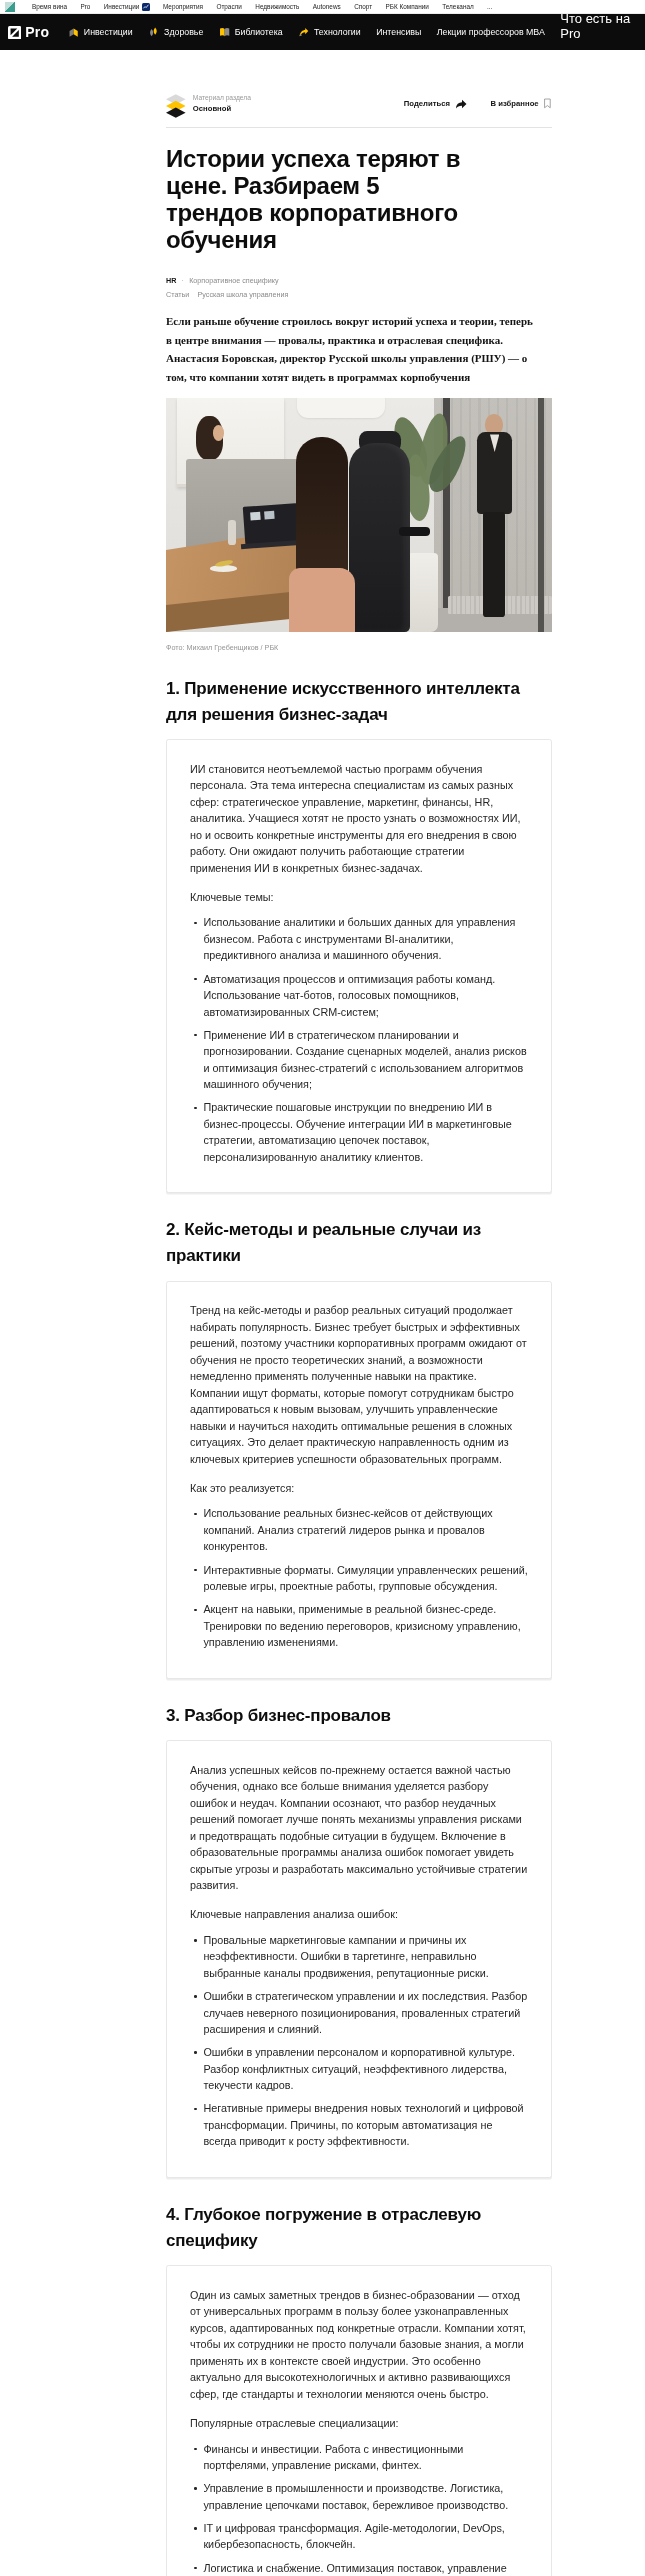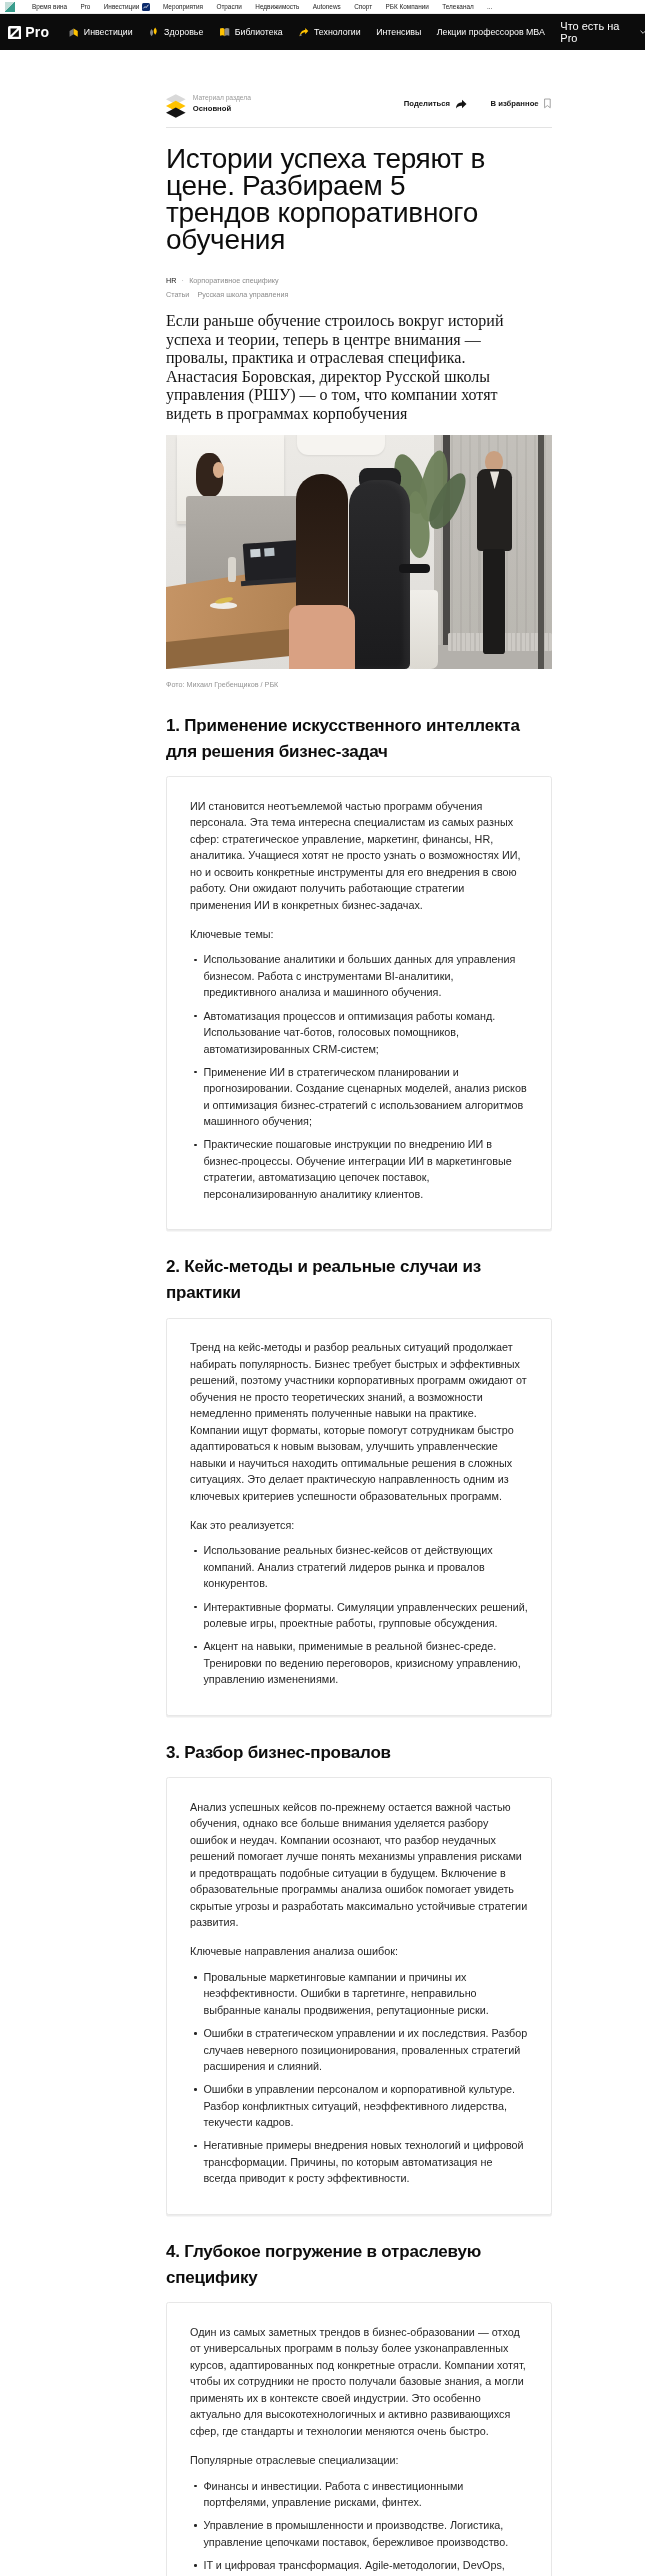--- a/index.html
+++ b/index.html
@@ -20,42 +20,42 @@
   .topbar nav a { color:#1c1c1c; text-decoration:none; display:flex; align-items:center; gap:2.6px; white-space:nowrap; cursor:pointer; }
   .vtb-badge { width:7.7px; height:7.7px; background:#0b2a6b; border-radius:1.5px; display:inline-flex; align-items:center; justify-content:center; }
   
   .pronav {
     height:36px; background:#0c0c0c; display:flex; align-items:center; padding-left:7.7px; color:#fff;
   }
   .pro-logo { display:flex; align-items:center; gap:4.1px; margin-right:18.5px; cursor:pointer; }
   .pro-logo .word { font-size:14px; font-weight:700; letter-spacing:0.3px; }
   .pronav-items { display:flex; align-items:center; gap:15.5px; font-size:8.8px; }
   .pronav-items .pitem { display:flex; align-items:center; gap:4.6px; cursor:pointer; white-space:nowrap; }
-  .pronav-more { display:flex; align-items:center; gap:9px; cursor:pointer; margin-left:15.5px; font-size:11px; }
+  .pronav-more { display:flex; align-items:center; gap:9px; cursor:pointer; margin-left:15.5px; font-size:13px;flex-direction:column; }
   
   main { width:386px; margin-left:166px; }
   .meta-row { margin-top:44px; display:flex; justify-content:space-between; align-items:flex-start; }
   .meta-left { display:flex; gap:7.2px; align-items:flex-start; }
   .meta-label { font-size:6.7px; color:#9a9a9a; }
   .meta-value { font-size:7.7px; font-weight:700; margin-top:2.6px; }
   .meta-actions { display:flex; gap:24px; align-items:center; margin-top:4.1px; }
   .action { display:flex; align-items:center; gap:4.6px; font-size:7.7px; font-weight:700; cursor:pointer; }
   hr.rule { border:none; border-top:0.5px solid #e3e3e3; margin-top:8.2px; }
   h1 {
-    margin-top:17.5px; font-size:28px; line-height:27px; font-weight:400;
+    margin-top:17.5px; font-size:24px; line-height:27px; font-weight:700;
     letter-spacing:-0.3px; color:#0d0d0d; white-space:pre-line;
   }
   .tags { margin-top:23px; font-size:7.2px; }
   .tags .row { display:flex; gap:5.2px; align-items:center; margin-top:4.6px; }
   .tags .row:first-child { margin-top:0; }
-  .tag-strong { font-weight:400; color:#151515; }
+  .tag-strong { font-weight:700; color:#151515; }
   .tag { color:#8b8b8b; text-decoration:none; cursor:pointer; }
   .dot { color:#b0b0b0; }
   .tags .row2 { gap:8.2px; }
-  .lead { margin-top:13.4px; font-family:"Liberation Serif", serif; font-size:16px; line-height:18.5px; color:#141414; max-width:371px; }
+  .lead { margin-top:13.4px; font-family:"Liberation Serif", serif; font-size:11px; line-height:18.5px; color:#141414; max-width:371px;font-weight:bold; }
   
   figure { margin-top:12.4px; }
   .photo { position:relative; width:386px; height:234px; overflow:hidden;
     background:linear-gradient(#eceae6, #dedcd8); }
   .photo div { position:absolute; }
   .ph-lamp { left:131px; top:-7.2px; width:88px; height:27px; background:#f6f4f0; border-radius:0 0 11.3px 11.3px; box-shadow:0 1px 2.1px rgba(0,0,0,.08); }
   .ph-bld { left:268px; top:0; width:118px; height:216px;
     background:repeating-linear-gradient(90deg,#d3d1cd 0 7.2px,#c4c2be 7.2px 9.3px), linear-gradient(#d8d6d2,#cfcdc9); background-blend-mode:multiply; opacity:.7; }
   .ph-mull1 { left:277px; top:0; width:7.2px; height:234px; background:#4a4846; }
   .ph-mull2 { left:372px; top:0; width:6.2px; height:234px; background:#55534f; }

